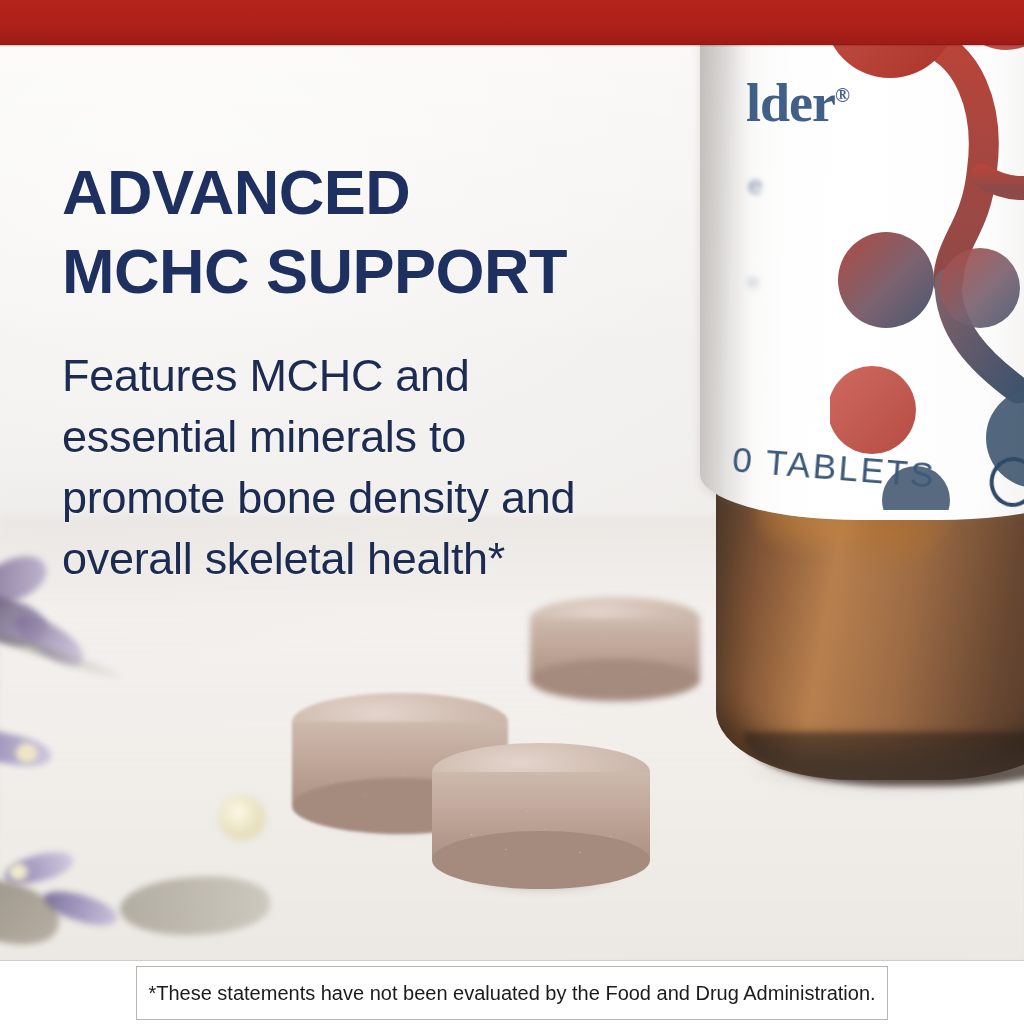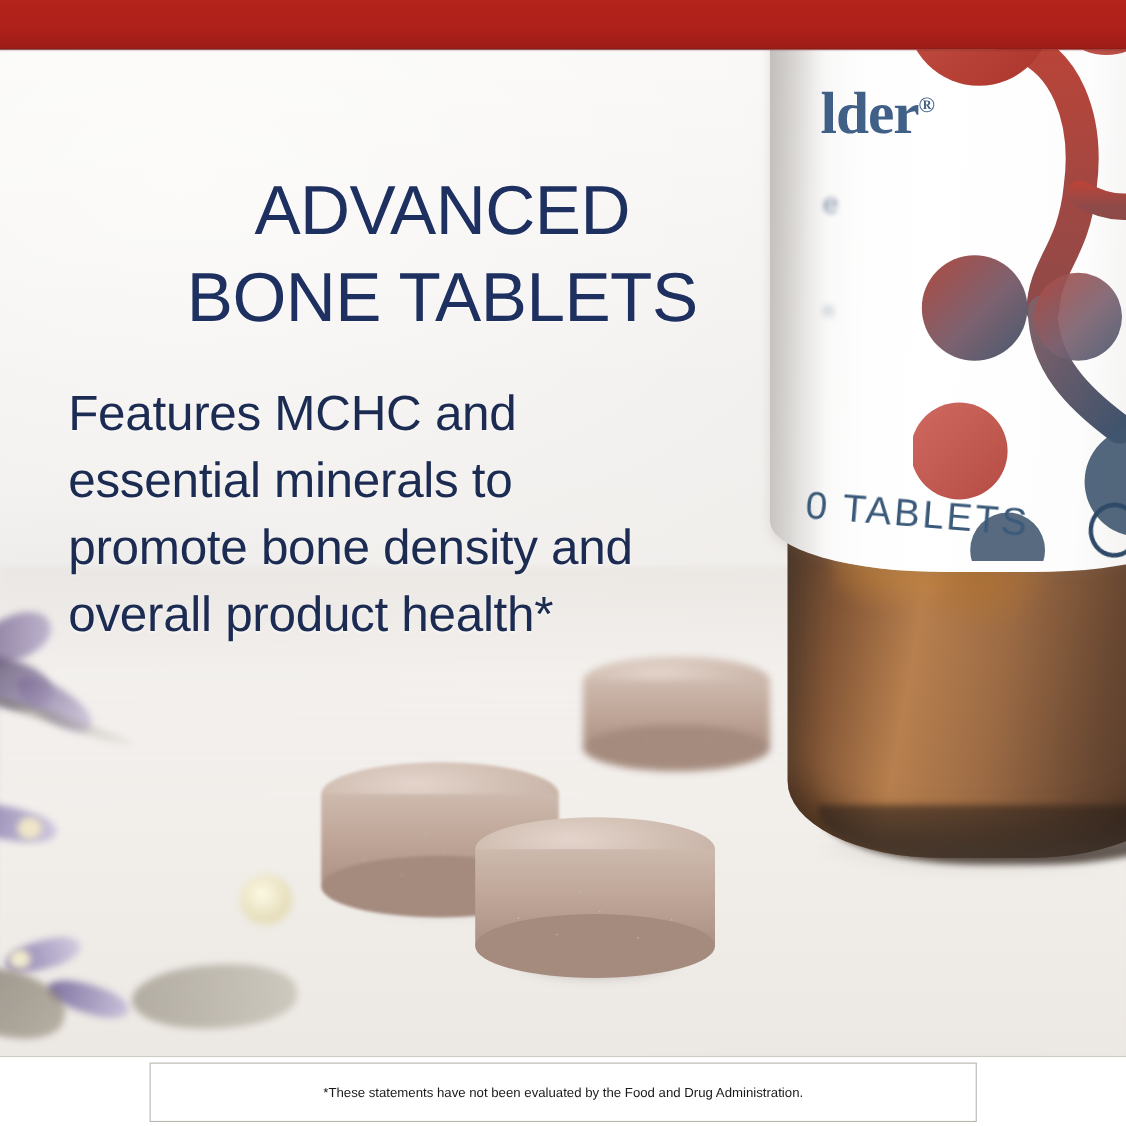--- a/index.html
+++ b/index.html
@@ -235,26 +235,25 @@
   .tablet .shadow{
     position:absolute; border-radius:50%;
     background:radial-gradient(50% 50% at 50% 50%, rgba(108,96,88,.48) 0%, rgba(140,128,120,0) 72%);
     filter:blur(5px);
   }
 
   
   .copy{ position:absolute; left:62px; top:108px; z-index:30; width:680px; }
   .headline{
     color:#1e3060;
-    font-weight:400;
+    font-weight:700;
     font-size:63px;
     line-height:79px;
     letter-spacing:-0.5px;
     text-shadow:0 1px 2px rgba(255,255,255,.7);
-    text-align:center;
   }
   .headline .l2{ display:block; }
   .subcopy{
     margin-top:34px;
     color:#1c2b52;
     font-size:45px;
     line-height:61px;
     font-weight:400;
     letter-spacing:-0.3px;
     text-shadow:0 1px 2px rgba(255,255,255,.6);
@@ -276,21 +275,21 @@
     width:752px; height:54px;
     border:1px solid #b9b5b1;
     background:#ffffff;
     display:flex;
     flex-direction:column;
     align-items:center;
     justify-content:center;
   }
   .disclaimer-box div{
     color:#1b1b1b;
-    font-size:12px;
+    font-size:20px;
     line-height:25px;
     text-align:center;
     white-space:nowrap;
   }
 </style>
 </head>
 <body>
 
 <div id="stage">
 
@@ -392,23 +391,23 @@
         <div class="count-row">
           <div class="count-text">0 TABLETS</div>
           <div class="count-circle"></div>
         </div>
       </div>
     </div>
 
     <div class="copy">
       <div class="headline">
         <span>ADVANCED</span>
-        <span class="l2">BONE TABLETS</span>
+        <span class="l2">MCHC SUPPORT</span>
       </div>
-      <div class="subcopy">Features MCHC and essential minerals to promote bone density and overall product health*</div>
+      <div class="subcopy">Features MCHC and essential minerals to promote bone density and overall skeletal health*</div>
     </div>
   </div>
 
   <div class="top-bar"></div>
 
   <div class="footer">
     <div class="disclaimer-box">
       <div>*These statements have not been evaluated by the Food and Drug Administration.</div>
     </div>
   </div>

